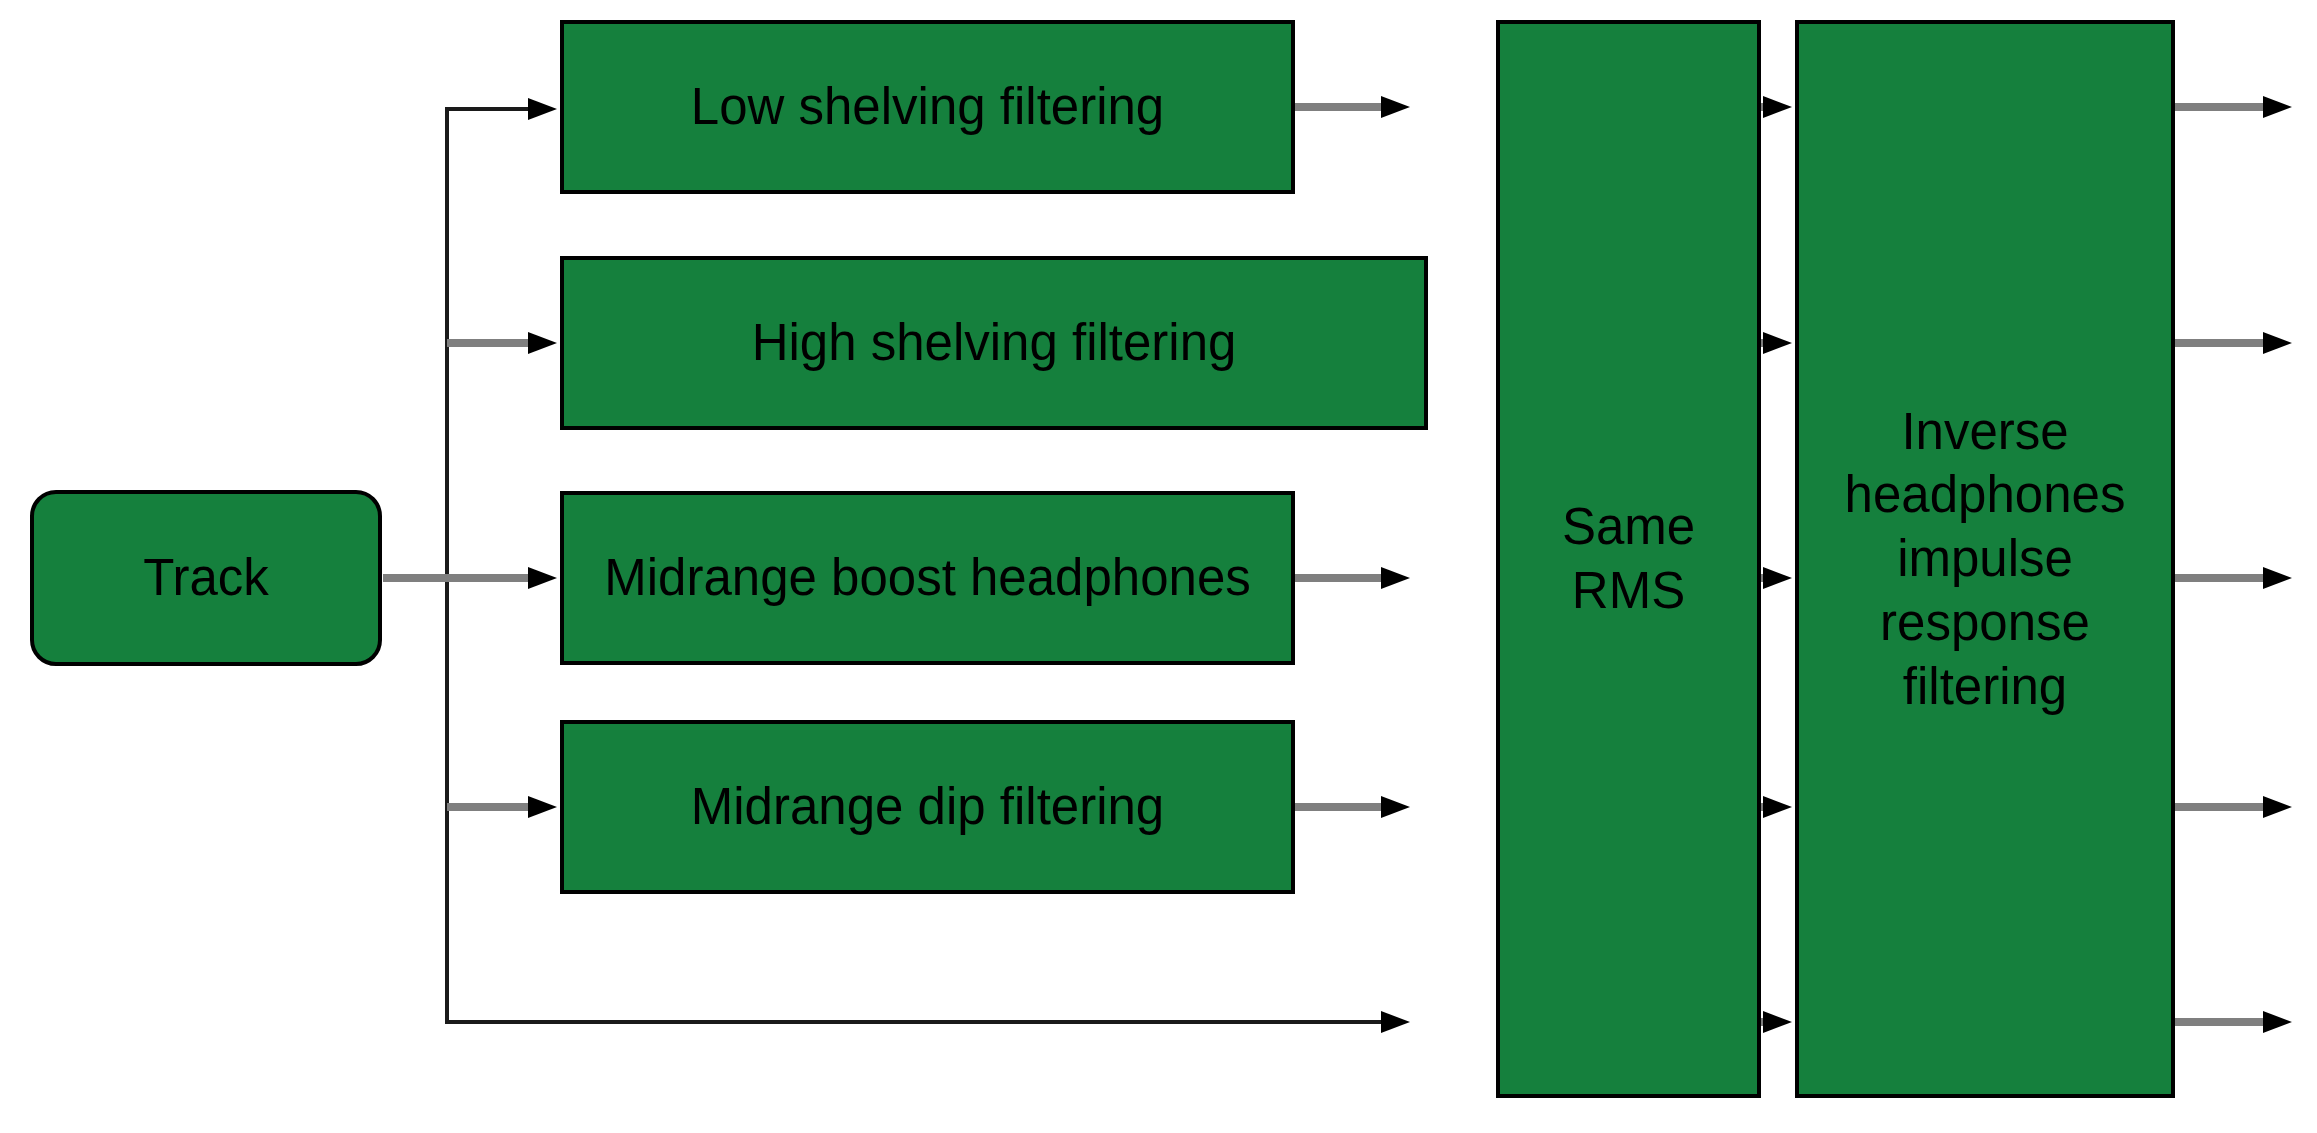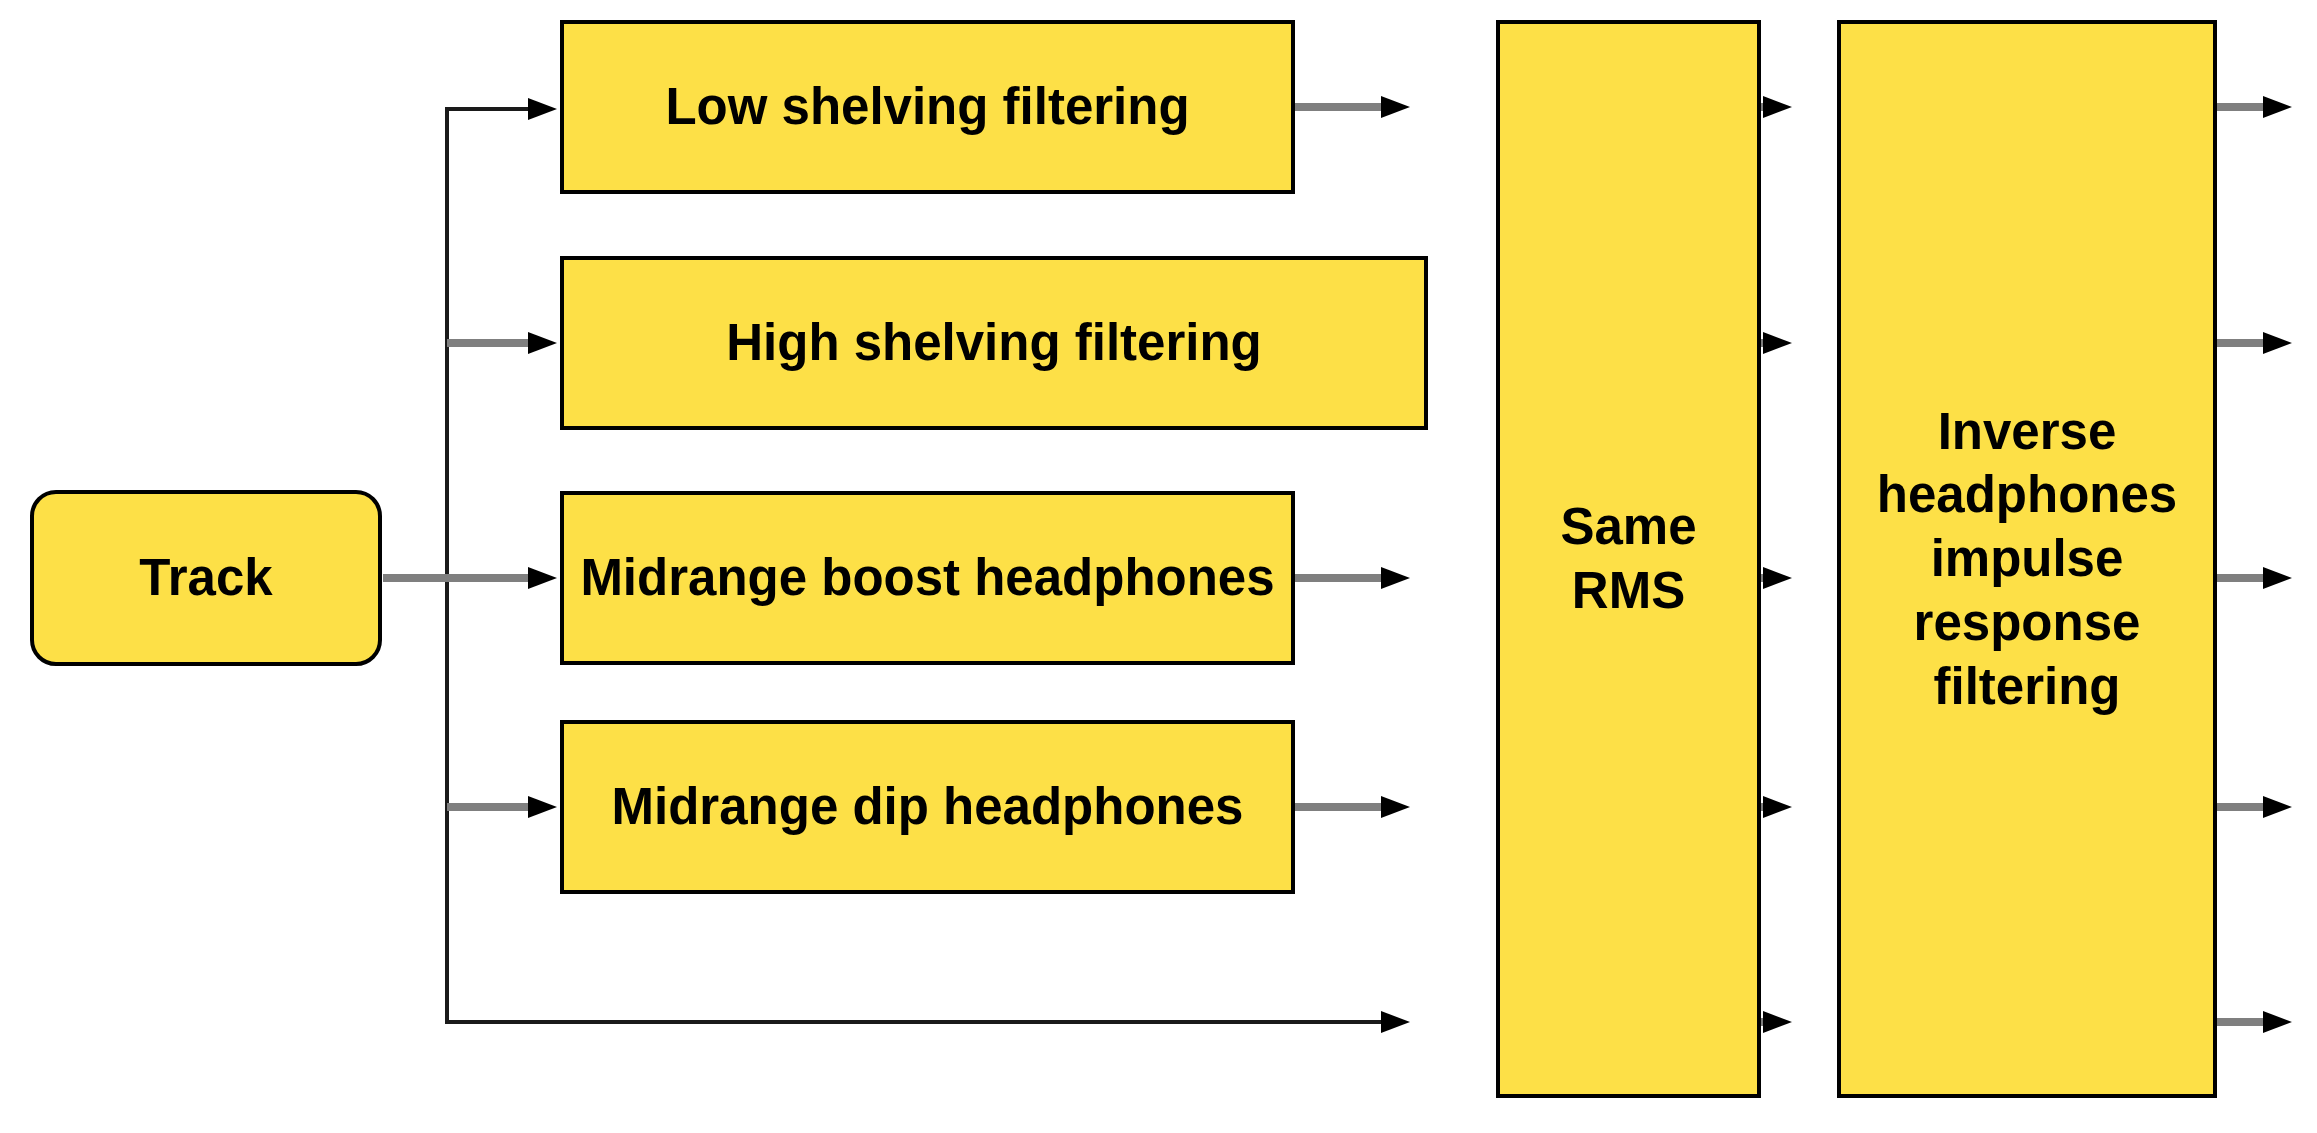--- a/index.html
+++ b/index.html
@@ -13,38 +13,37 @@
   }
   .wires {
     position: absolute;
     left: 0; top: 0;
     width: 2317px; height: 1133px;
   }
   .node {
     position: absolute;
     box-sizing: border-box;
     border: 4px solid #000000;
-    background: #fde047;
+    background: #15803d;
     display: flex;
     align-items: center;
     justify-content: center;
     text-align: center;
     color: #000000;
     font-size: 51px;
     line-height: 1.25;
-    font-weight: bold;
   }
   .node .label { white-space: pre-line; }
   .node-track        { left: 30px;   top: 490px; width: 352px; height: 176px; border-radius: 26px; }
   .node-low-shelf    { left: 560px;  top: 20px;  width: 735px; height: 174px; }
   .node-high-shelf   { left: 560px;  top: 256px; width: 868px; height: 174px; }
   .node-mid-boost    { left: 560px;  top: 491px; width: 735px; height: 174px; }
   .node-mid-dip      { left: 560px;  top: 720px; width: 735px; height: 174px; }
   .node-same-rms     { left: 1496px; top: 20px;  width: 265px; height: 1078px; }
-  .node-inverse-hp   { left: 1795px; top: 20px;  width: 380px; height: 1078px; margin-left: 42px; }
+  .node-inverse-hp   { left: 1795px; top: 20px;  width: 380px; height: 1078px; }
 </style>
 </head>
 <body>
 
 <div class="stage">
 
   <svg class="wires" viewBox="0 0 2317 1133">
     <defs>
       <marker id="ah" viewBox="0 0 32 28" refX="1" refY="14" markerWidth="32" markerHeight="28" markerUnits="userSpaceOnUse" orient="auto">
         <path d="M1,3 L30,14 L1,25 Z" fill="#000000"></path>
@@ -86,21 +85,21 @@
 
   <div class="node node-high-shelf">
     <span class="label">High shelving filtering</span>
   </div>
 
   <div class="node node-mid-boost">
     <span class="label">Midrange boost headphones</span>
   </div>
 
   <div class="node node-mid-dip">
-    <span class="label">Midrange dip headphones</span>
+    <span class="label">Midrange dip filtering</span>
   </div>
 
   <div class="node node-same-rms">
     <span class="label">Same
 RMS</span>
   </div>
 
   <div class="node node-inverse-hp">
     <span class="label">Inverse
 headphones

